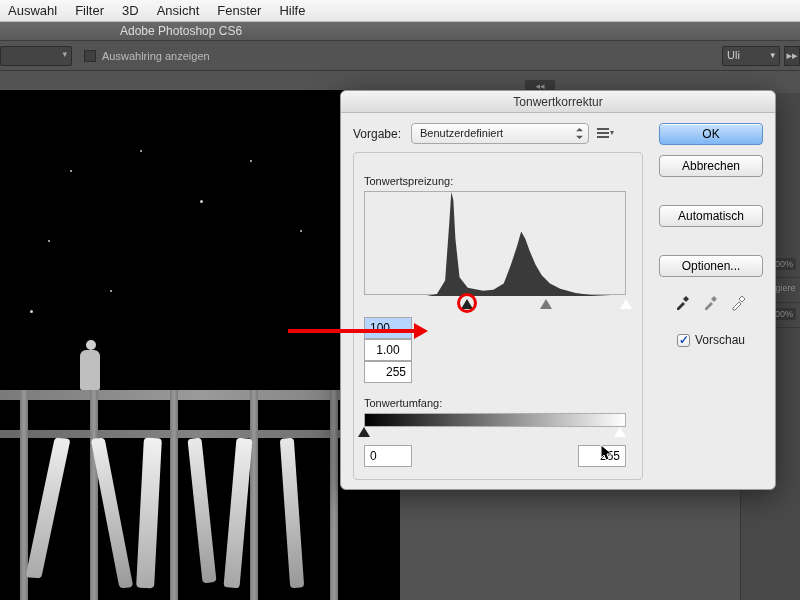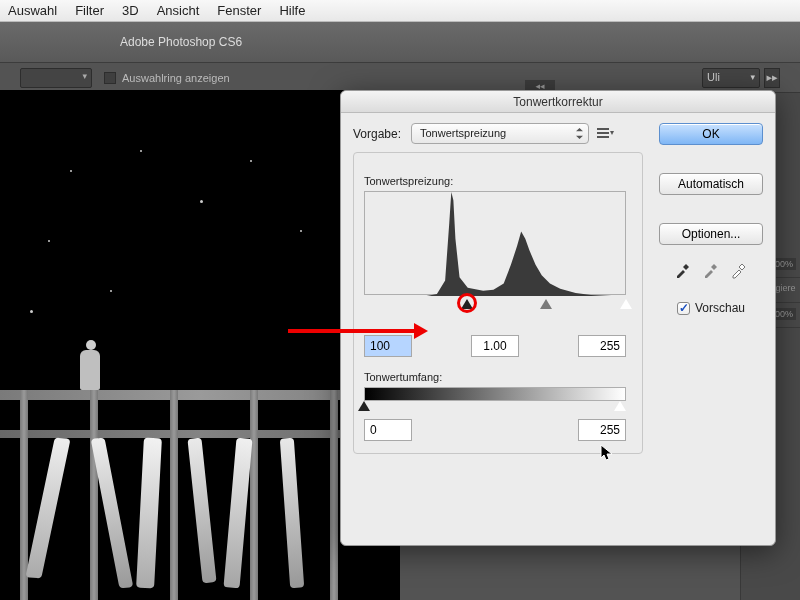--- a/index.html
+++ b/index.html
@@ -3,24 +3,24 @@
 <meta charset="utf-8">
 <style>
   * { box-sizing: border-box; margin: 0; padding: 0; font-family: "Lucida Grande", "Helvetica Neue", Arial, sans-serif; }
   body { width: 800px; height: 600px; overflow: hidden; background: #535353; position: relative; }
 
   
   .menubar { height: 22px; background: linear-gradient(#f8f8f8,#e8e8e8); border-bottom:1px solid #bbb; display:flex; align-items:center; padding:0 8px; font-size:13px; color:#222; }
   .menubar span { margin-right: 18px; }
 
   
-  .apptitle { height:41px; background:linear-gradient(#6a6a6a,#595959); color:#ddd; font-size:12px; display:flex; align-items:center; padding-left:120px; border-bottom:1px solid #3c3c3c;}
-
-  
-  .optbar { height:30px; background:#535353; border-bottom:1px solid #383838; display:flex; align-items:center; color:#bbb; font-size:11px; padding:0 20px; }
+  .apptitle { height:19px; background:linear-gradient(#6a6a6a,#595959); color:#ddd; font-size:12px; display:flex; align-items:center; padding-left:120px; border-bottom:1px solid #3c3c3c;}
+
+  
+  .optbar { height:30px; background:#535353; border-bottom:1px solid #383838; display:flex; align-items:center; color:#bbb; font-size:11px; padding:0 0; }
   .optbar .seldrop { width:72px; height:20px; background:#444; border:1px solid #2d2d2d; border-radius:2px; margin-right:12px; position:relative;}
   .optbar .seldrop:after{content:"▾"; position:absolute; right:4px; top:2px; color:#aaa; font-size:9px;}
   .optbar .chk { width:12px; height:12px; border:1px solid #2d2d2d; background:#3f3f3f; margin-right:6px;}
   .optbar .right { margin-left:auto; display:flex; align-items:center;}
   .optbar .userdrop { width:58px; height:20px; background:#444; border:1px solid #2d2d2d; border-radius:2px; text-align:left; padding:2px 4px; color:#ccc; position:relative; }
   .optbar .userdrop:after{content:"▾"; position:absolute; right:4px; top:3px; font-size:9px;}
   .optbar .dbl { width:16px; height:20px; background:#404040; border:1px solid #2d2d2d; margin-left:4px; display:flex; align-items:center; justify-content:center;}
 
   
   .collapse-tab { position:absolute; left:525px; top:80px; width:30px; height:12px; background:#3c3c3c; color:#999; font-size:9px; text-align:center; line-height:12px; }
@@ -29,21 +29,21 @@
   .canvas { position:absolute; left:0; top:90px; width:400px; height:510px; background:#000; overflow:hidden;}
   .sprinkle{position:absolute;width:2px;height:2px;background:#ccc;border-radius:50%;}
   .scaffold{position:absolute;background:linear-gradient(90deg,#7a7a7a,#9a9a9a,#787878);}
 
   
   .rightpanel { position:absolute; right:0; top:93px; width:60px; height:507px; background:#494949; border-left:1px solid #393939; }
   .rp-row { height:25px; border-bottom:1px solid #3a3a3a; color:#999; font-size:9px; padding:5px 4px; position:relative; }
   .rp-row .pct { position:absolute; right:4px; top:5px; background:#3a3a3a; padding:1px 3px; }
 
   
-  .dialog { position:absolute; left:340px; top:90px; width:436px; height:456px; background:#ececec; border:1px solid #999; border-radius:6px; box-shadow:0 6px 30px rgba(0,0,0,.5); }
+  .dialog { position:absolute; left:340px; top:90px; width:436px; height:400px; background:#ececec; border:1px solid #999; border-radius:6px; box-shadow:0 6px 30px rgba(0,0,0,.5); }
   .dlg-title { height:22px; background:linear-gradient(#f4f4f4,#dcdcdc); border-bottom:1px solid #bbb; border-radius:6px 6px 0 0; text-align:center; font-size:12px; color:#333; line-height:22px; }
   .dlg-body { position:relative; padding:10px 12px; font-size:12px; color:#222; height:378px;}
 
   .row { display:flex; align-items:center; margin-bottom:8px; }
   .lab { width:58px; }
   .macselect { height:21px; background:linear-gradient(#fdfdfd,#e8e8e8); border:1px solid #a7a7a7; border-radius:4px; padding:0 18px 0 8px; font-size:11px; line-height:19px; position:relative; }
   .macselect:after { content:""; position:absolute; right:5px; top:4px; width:7px; height:11px; background:
      linear-gradient(#555,#555); clip-path: polygon(50% 0,100% 30%,0 30%,50% 0,0 70%,100% 70%,50% 100%,0 70%);}
   .menuicon { width:18px; height:16px; margin-left:8px; position:relative;}
   .menuicon:before{content:"";position:absolute;left:0;top:2px;width:12px;height:2px;background:#555;box-shadow:0 4px #555,0 8px #555;}
@@ -66,21 +66,21 @@
   .hlabel{font-size:11px;margin-bottom:4px;}
   .histo { width:262px; height:104px; border:1px solid #aeaeae; background:#ececec; position:relative; margin-bottom:4px;}
   .histo svg{position:absolute;left:0;top:0;}
   .sliders { position:relative; width:262px; height:12px;}
   .tri { position:absolute; top:0; width:0; height:0; border-left:6px solid transparent; border-right:6px solid transparent;}
   .tri.black{border-bottom:10px solid #222;}
   .tri.gray{border-bottom:10px solid #7a7a7a;}
   .tri.white{border-bottom:10px solid #fff;}
   .tri.white:after{content:"";position:absolute;left:-6px;top:0;border-left:6px solid transparent;border-right:6px solid transparent;border-bottom:10px solid #999; z-index:-1;}
   .redcirc{position:absolute;width:20px;height:20px;border:3px solid #e00;border-radius:50%;}
-  .nums { display:flex; justify-content:space-between; width:262px; margin-top:24px;}
+  .nums { display:flex; width:262px; margin-top:6px;flex-direction:column;}
   .numinput{ width:48px; height:22px; border:1px solid #a8a8a8; background:#fff; font-size:12px; padding:2px 5px; text-align:left;}
   .numinput.selected{ background:#b6d5ff;}
 
   .outlabel{font-size:11px; margin-top:14px; margin-bottom:4px;}
   .gradient { width:262px; height:14px; border:1px solid #aeaeae; background:linear-gradient(90deg,#000,#fff);}
   .sliders2 { position:relative; width:262px; height:12px;}
   .nums2 { display:flex; justify-content:space-between; width:262px; margin-top:6px;}
 
   
   .arrow { position:absolute; left:288px; top:325px; width:140px; height:12px; z-index:50;}
@@ -166,21 +166,21 @@
   <div class="shaft"></div>
     <div class="head"></div>
 </div>
 
 <div class="dialog">
   <div class="dlg-title">Tonwertkorrektur</div>
   <div class="dlg-body">
 
     <div class="row">
       <span class="lab">Vorgabe:</span>
-      <div class="macselect" style="width:178px">Tonwertspreizung</div>
+      <div class="macselect" style="width:178px">Benutzerdefiniert</div>
       <div class="menuicon"></div>
     </div>
 
     <div class="groupbox">
 
       <div style="height:14px"></div>
       <div class="hlabel">Tonwertspreizung:</div>
 
       <div class="histo">
         <svg width="262" height="104" viewBox="0 0 262 104" preserveAspectRatio="none">
@@ -208,20 +208,21 @@
         <div class="tri white" style="left:250px"></div>
       </div>
       <div class="nums2">
         <input class="numinput" value="0" style="">
         <input class="numinput" style="text-align: right;" value="255">
       </div>
     </div>
 
     <div class="btncol">
       <button class="macbtn default">OK</button>
+      <button class="macbtn">Abbrechen</button>
       <div style="height:8px"></div>
       <button class="macbtn">Automatisch</button>
       <div style="height:8px"></div>
       <button class="macbtn">Optionen...</button>
       <div class="eyedrops">
         <div class="eyed"><svg viewBox="0 0 18 18">
               <path d="M3 15l6-6 2 2-6 6H3v-2z" fill="#333"></path>
               <path d="M12 3l3 3-3 3-3-3z" fill="#333"></path>
             </svg></div>
         <div class="eyed"><svg viewBox="0 0 18 18">

